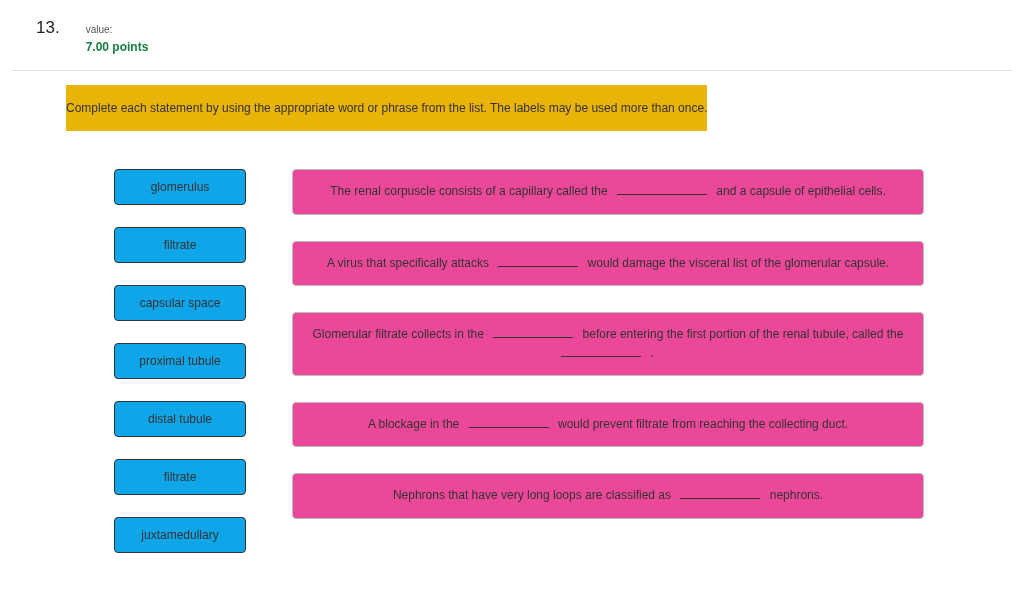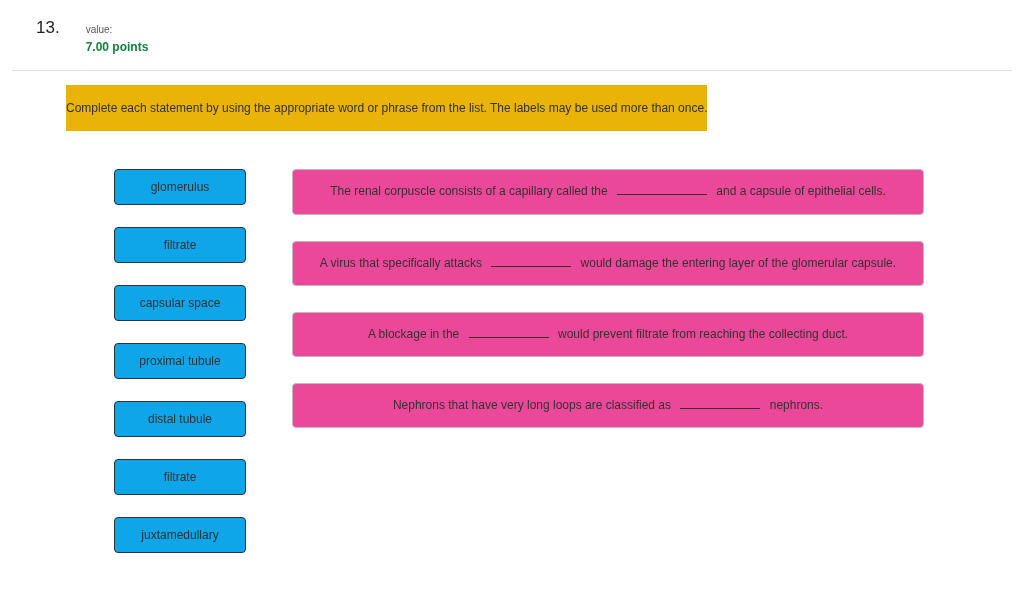--- a/index.html
+++ b/index.html
@@ -105,23 +105,26 @@
       <div class="label-item">juxtamedullary</div>
     </div>
 
     <div class="targets-col">
 
       <div class="target-item">
         <span>The renal corpuscle consists of a capillary called the </span><span class="blank"></span><span> and a capsule of epithelial cells.</span>
       </div>
 
       <div class="target-item">
-        <span>A virus that specifically attacks </span><span class="blank short"></span><span> would damage the entering layer of the glomerular capsule.</span>
+        <span>A virus that specifically attacks </span><span class="blank short"></span><span> would damage the visceral list of the glomerular capsule.</span>
       </div>
 
+      <div class="target-item">
+        <span>Glomerular filtrate collects in the </span><span class="blank short"></span><span> before entering the first portion of the renal tubule, called the </span><span class="blank short"></span><span> .</span>
+      </div>
 
       <div class="target-item">
         <span>A blockage in the </span><span class="blank short"></span><span> would prevent filtrate from reaching the collecting duct.</span>
       </div>
 
 
       <div class="target-item">
         <span>Nephrons that have very long loops are classified as </span><span class="blank short"></span><span> nephrons.</span>
       </div>
 

